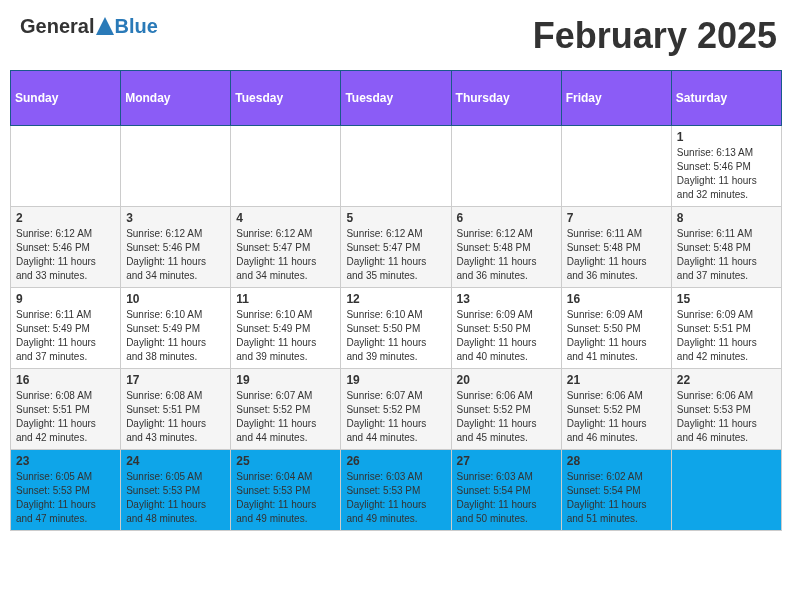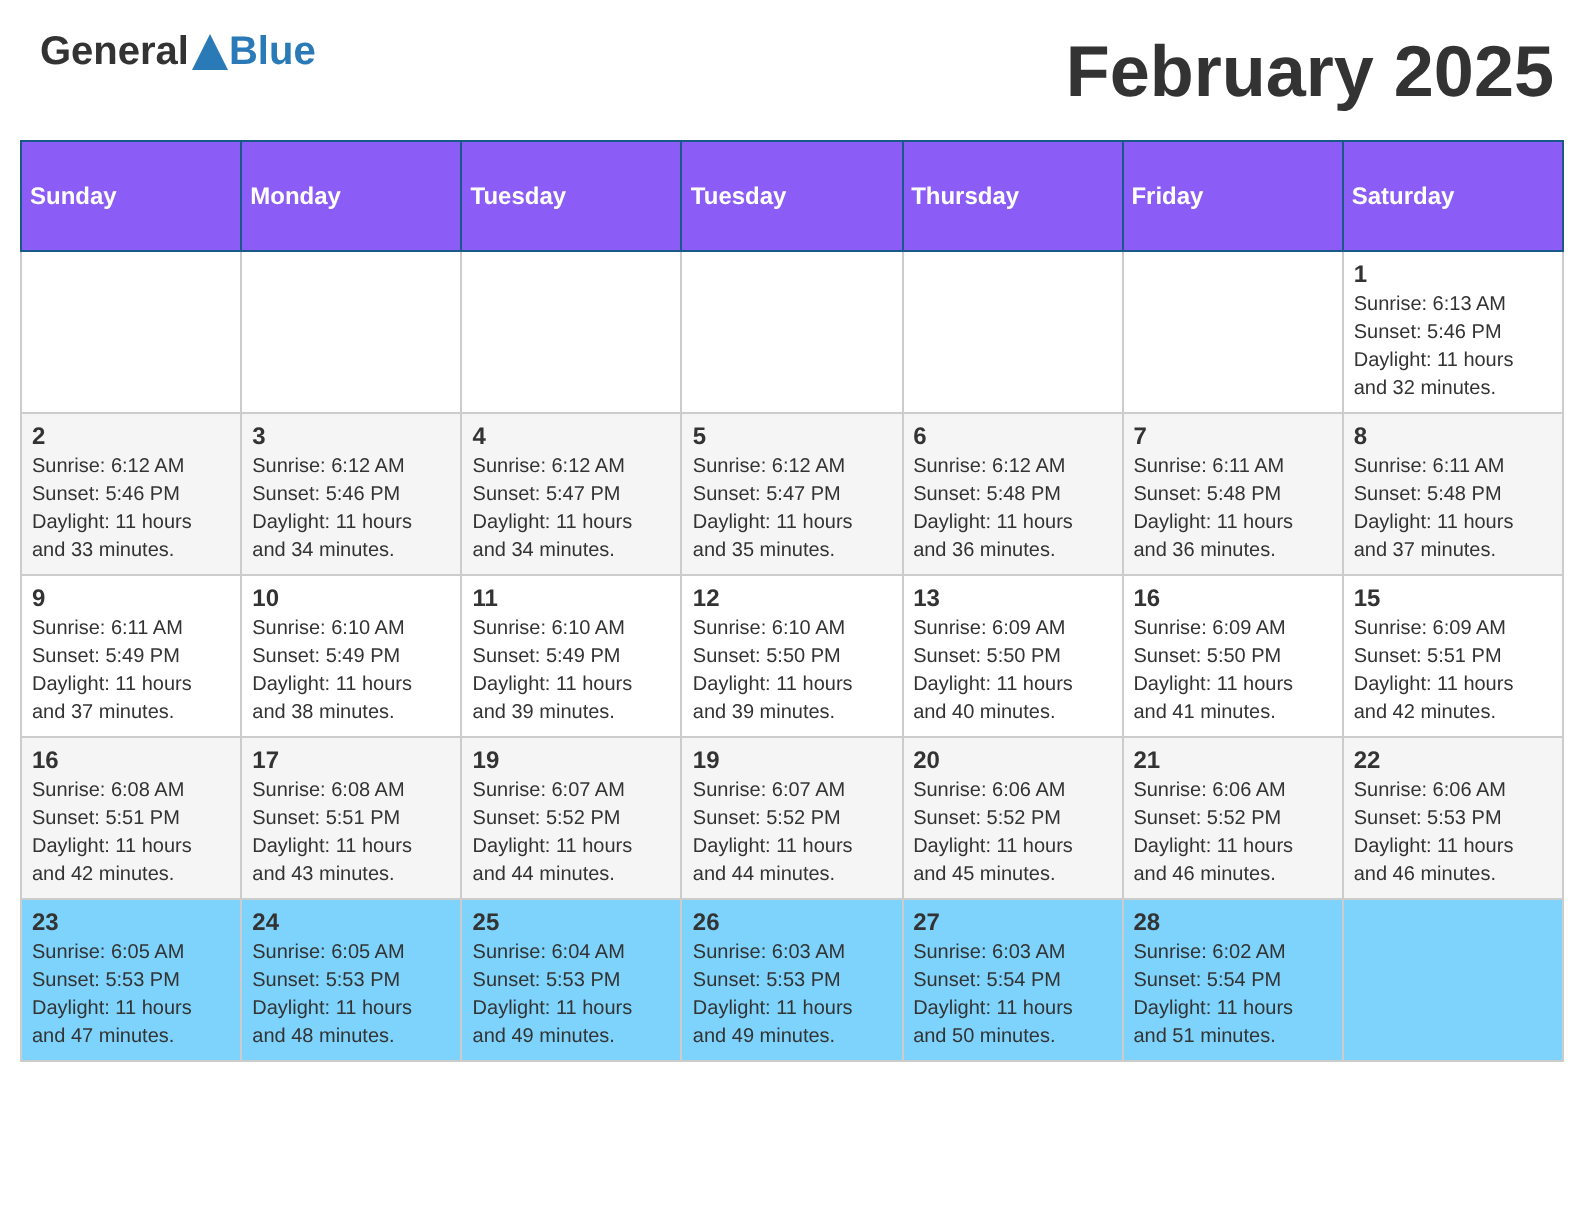--- a/index.html
+++ b/index.html
@@ -89,21 +89,21 @@
       line-height: 1.4;
     }
     .empty-cell {
       background: #fff;
     }
     
     .row-1 td { background: #fff; }
     .row-2 td { background: #efefef; }
     .row-3 td { background: #fff; }
     .row-4 td { background: #efefef; }
-    .row-5 td { background: #7dd3fc; }
+    .row-5 td { background: #0ea5e9; }
   </style>
 </head>
 <body>
 
 <div class="header">
   <div class="logo">
     <div class="logo-line">
       <span class="logo-general">General</span>
       <svg width="18" height="18" viewBox="0 0 18 18" style="margin-left:2px;vertical-align:middle;">
         <polygon points="0,18 9,0 18,18" fill="#2a7ab8"></polygon>

